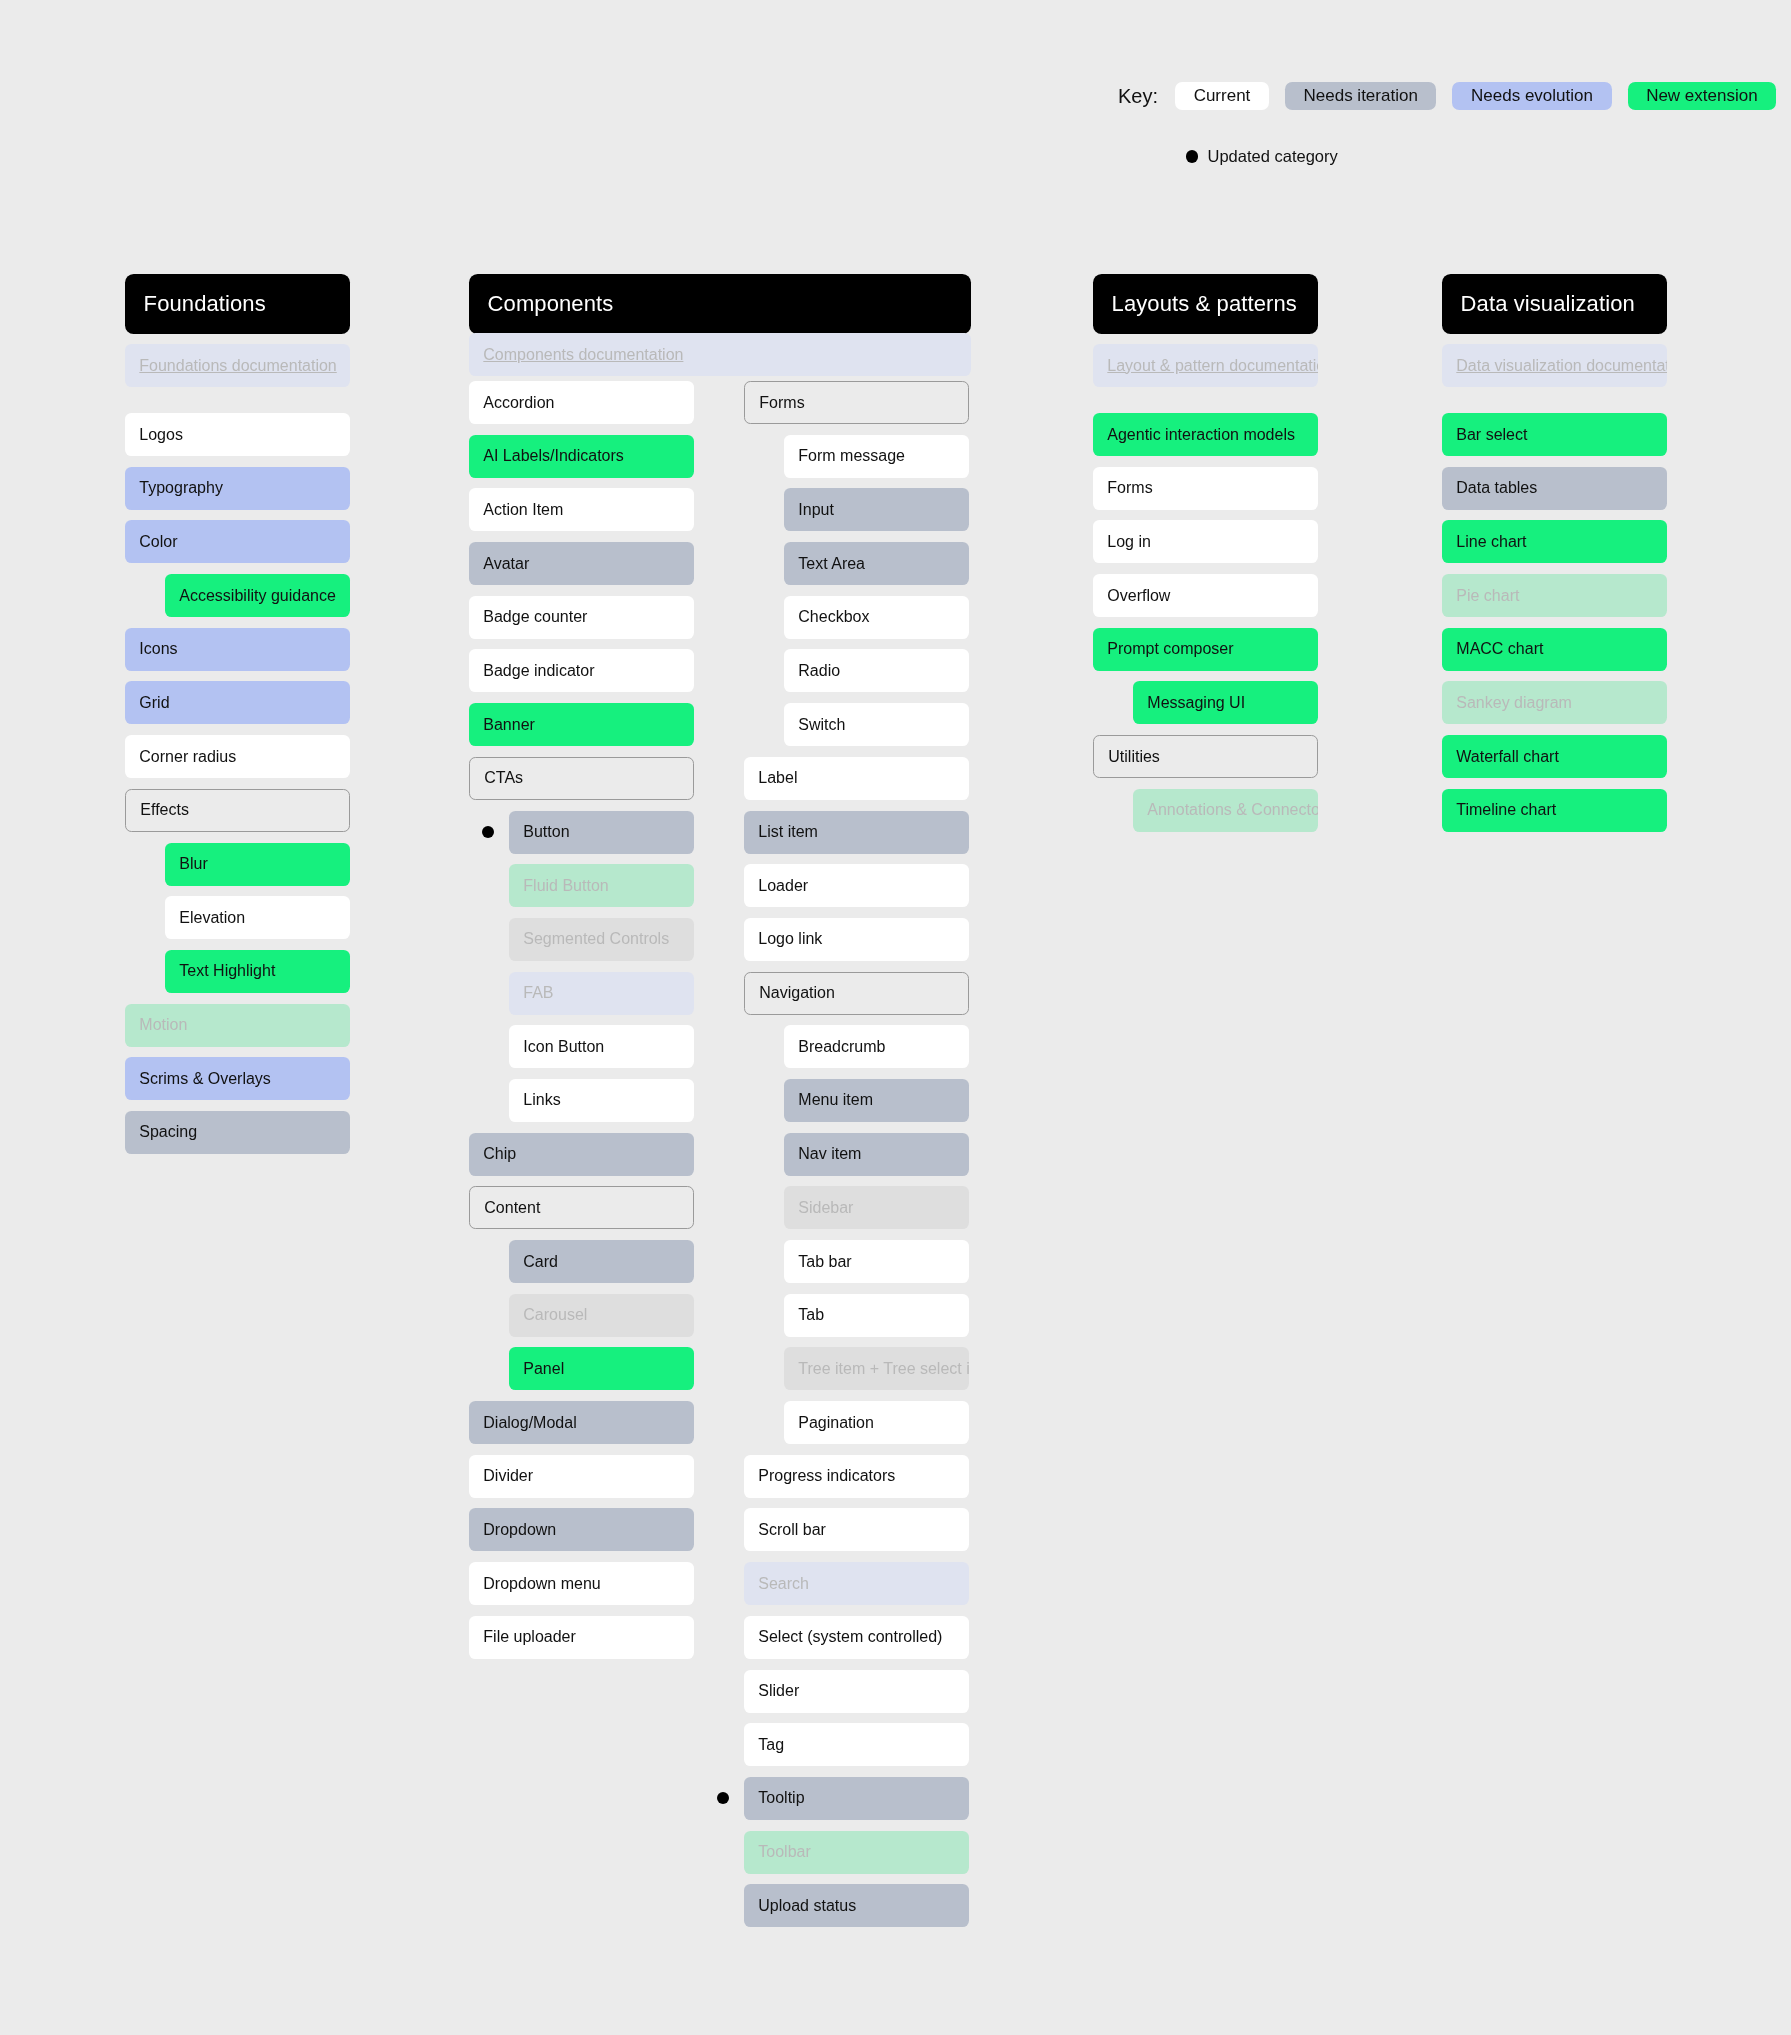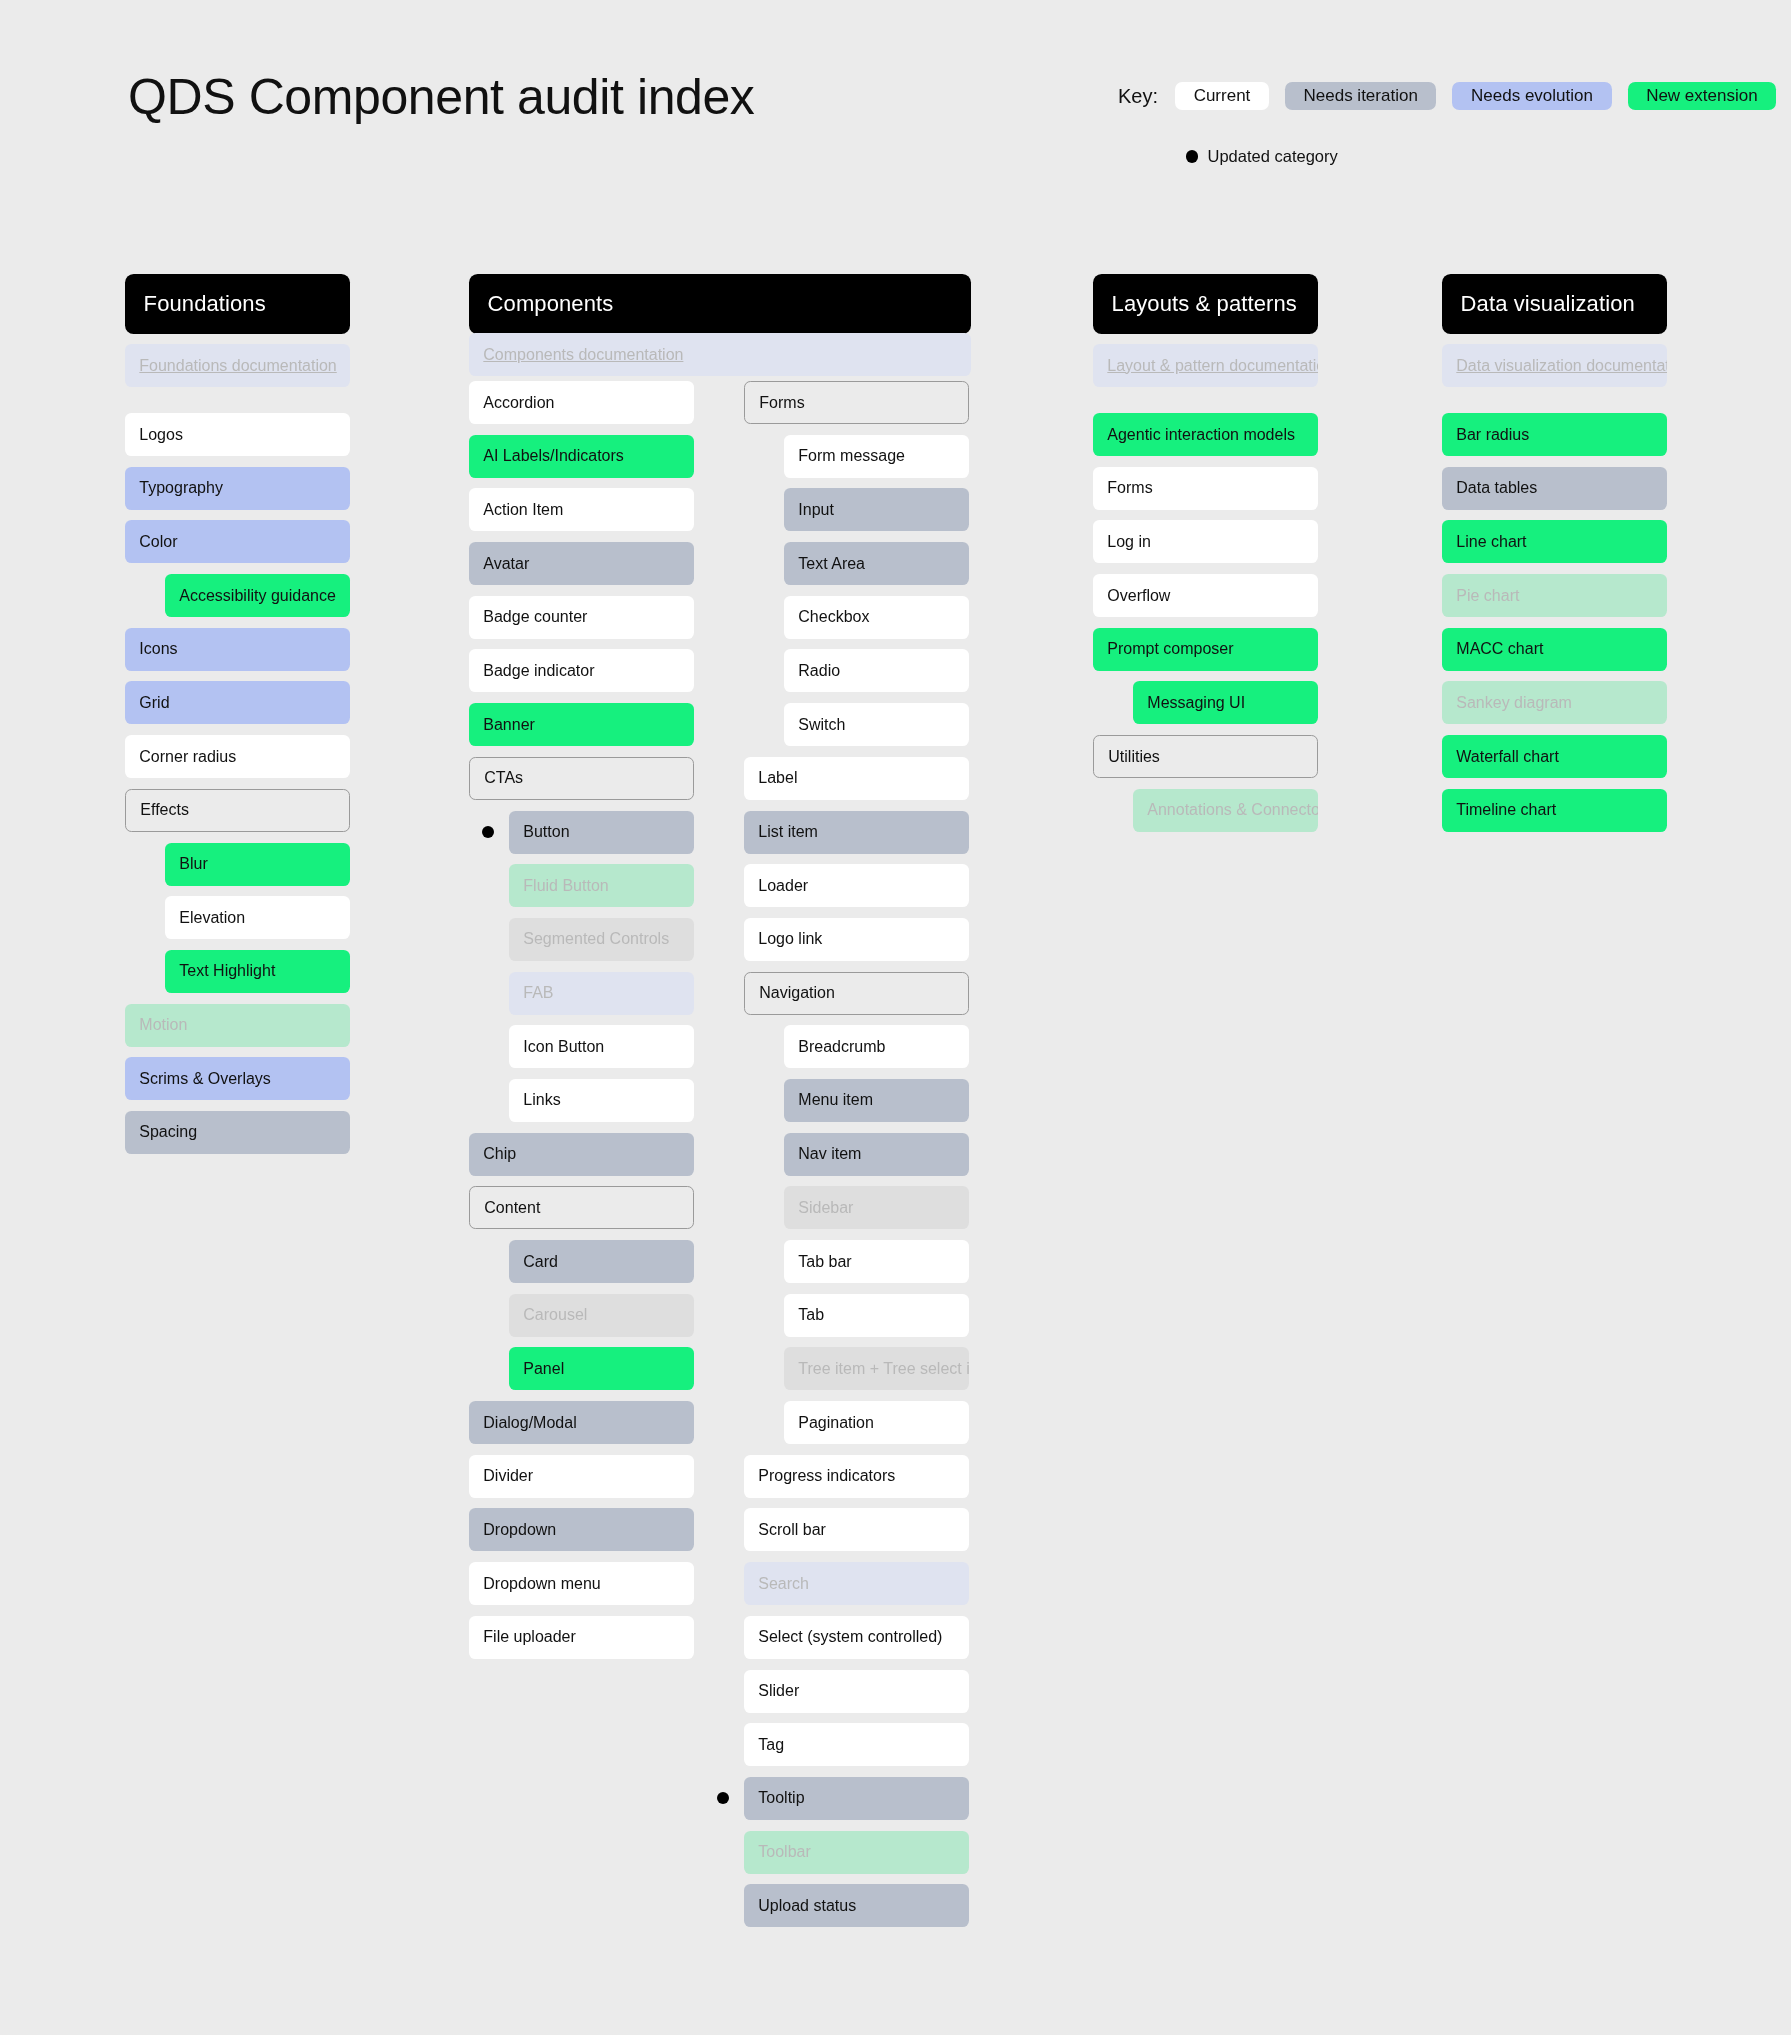--- a/index.html
+++ b/index.html
@@ -170,21 +170,20 @@
     border-radius:50%;
     background:#000;
   }
   .row-wrap.indent-wrap{margin-left:40px;}
   .row-wrap.indent-wrap .row{margin-left:0;width:100%;}
 </style>
 </head>
 <body>
 
 <div class="page-header">
-  <h1 class="page-title">QDS Component audit index</h1>
 </div>
 
 <div class="key-wrap">
   <span class="key-label">Key:</span>
   <div class="key-chips">
       <div class="key-chip" style="background: rgb(255, 255, 255);">Current</div>
       <div class="key-chip" style="background: rgb(184, 191, 204);">Needs iteration</div>
       <div class="key-chip" style="background: rgb(179, 194, 242);">Needs evolution</div>
       <div class="key-chip" style="background: rgb(22, 240, 126);">New extension</div>
     </div>
@@ -446,21 +445,21 @@
           <div class="row faded-extension">Annotations &amp; Connectors</div>
         </div>
       </div>
   </div>
 
   <div class="column col-dataviz">
     <div class="col-header">Data visualization</div>
     <div class="col-body">
         <div class="row doc">Data visualization documentation</div>
         <div class="row-wrap">
-          <div class="row extension">Bar radius</div>
+          <div class="row extension">Bar select</div>
         </div>
         <div class="row-wrap">
           <div class="row iteration">Data tables</div>
         </div>
         <div class="row-wrap">
           <div class="row extension">Line chart</div>
         </div>
         <div class="row-wrap">
           <div class="row faded-extension">Pie chart</div>
         </div>

